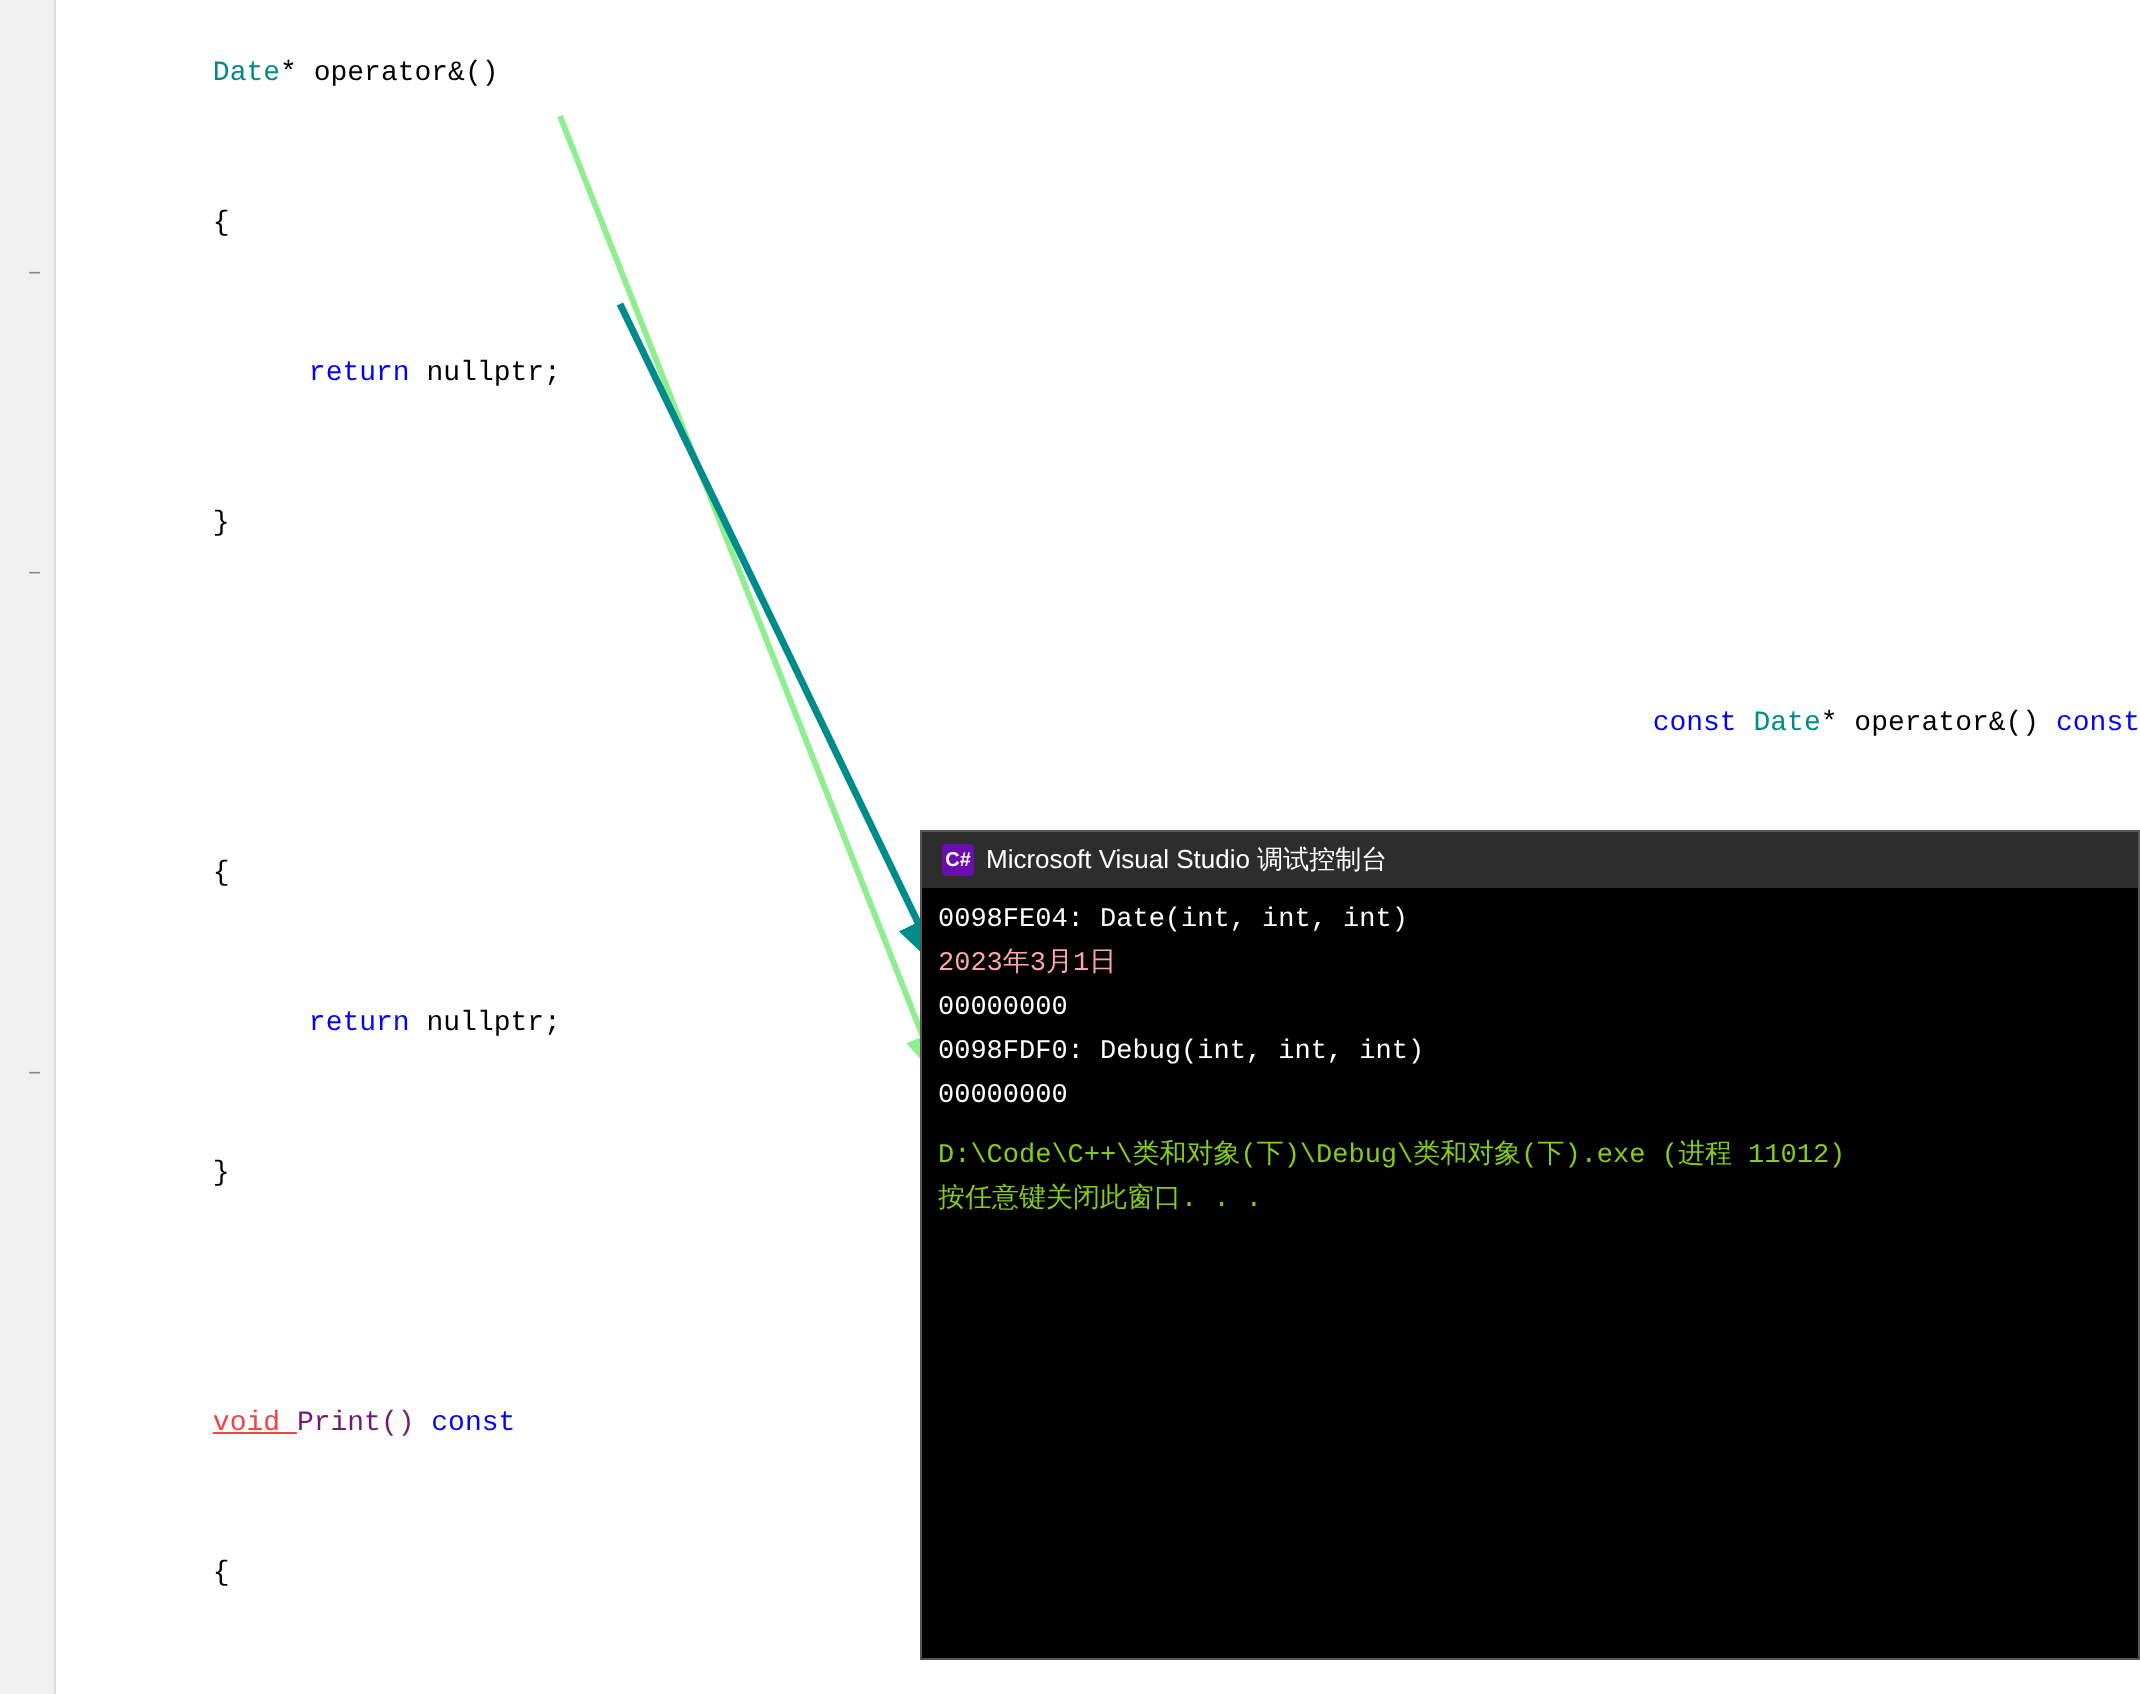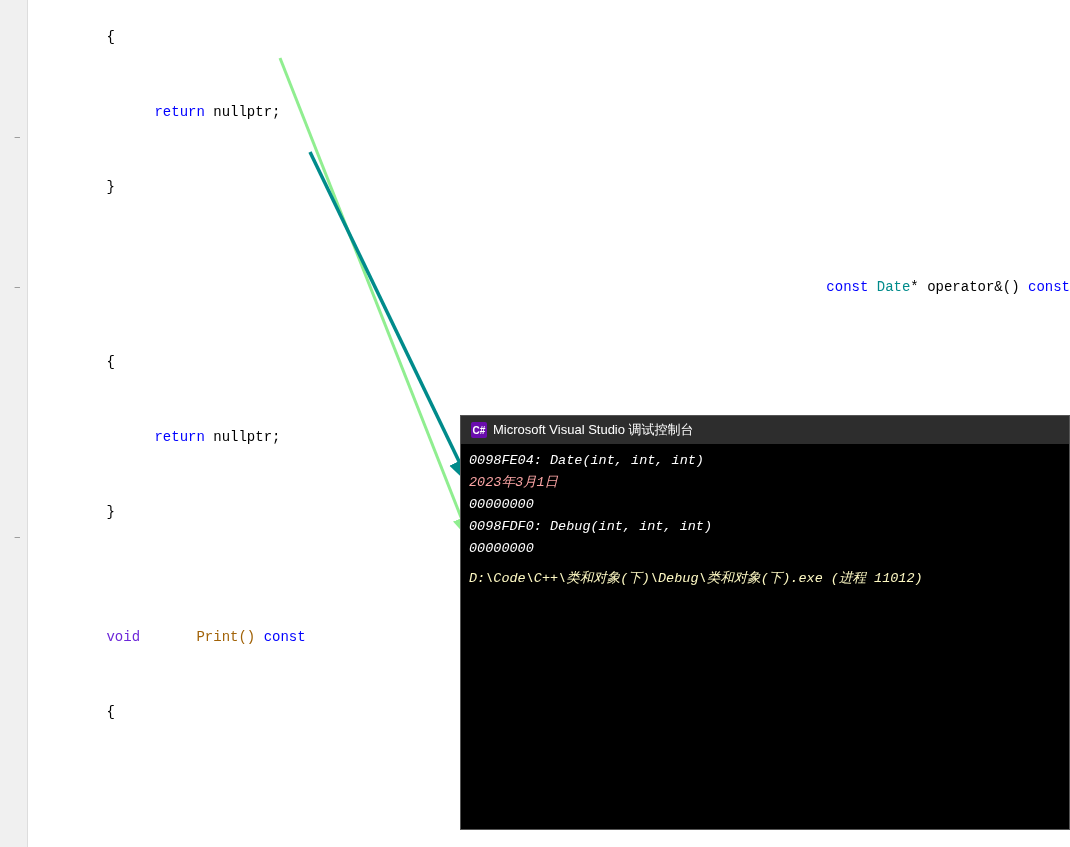--- a/index.html
+++ b/index.html
@@ -69,26 +69,25 @@
       font-size: 10px;
       font-weight: bold;
     }
 
     .console-content {
       padding: 6px 8px;
       color: #ffffff;
       font-family: 'Consolas', 'Courier New', monospace;
       font-size: 13.5px;
       line-height: 22px;
-      font-style: italic;
     }
 
     .console-line-cyan { color: #fca5a5; }
     .console-line-white { color: #ffffff; }
-    .console-line-gray { color: #fef9c3; }
+    .console-line-gray { color: #84cc16; }
 
     
     .gutter {
       position: absolute;
       left: 0;
       top: 0;
       width: 28px;
       height: 100%;
       background: #f0f0f0;
       border-right: 1px solid #ddd;
@@ -121,20 +120,23 @@
 <div class="code-editor">
 
   <div class="gutter">
     <span class="collapse-indicator" style="top: 132px;">−</span>
     <span class="collapse-indicator" style="top: 282px;">−</span>
     <span class="collapse-indicator" style="top: 532px;">−</span>
   </div>
 
   <div class="code-body">
 
+    <div class="code-line" style="padding-left:28px; margin-top:0px;">
+      <span style="color:#008b8b;">Date</span><span style="color:#000000;">* operator&amp;()</span>
+    </div>
 
     <div class="code-line" style="padding-left:28px;">
       <span style="color:#000000;">{</span>
     </div>
 
     <div class="code-line" style="padding-left:76px;">
       <span style="color:#0000ff;">return</span><span style="color:#000000;"> nullptr;</span>
     </div>
 
     <div class="code-line" style="padding-left:28px;">
@@ -156,21 +158,21 @@
     </div>
 
     <div class="code-line" style="padding-left:28px;">
       <span style="color:#000000;">}</span>
     </div>
 
     <div class="code-line" style="padding-left:28px;">&nbsp;</div>
     <div class="code-line" style="padding-left:28px;">&nbsp;</div>
 
     <div class="code-line" style="padding-left:28px;">
-      <span style="color:#6d28d9;">void </span><span style="color:#a16207;margin-left:48px;">Print() </span><span style="color:#0000ff;">const</span>
+      <span style="color:#ef4444;text-decoration:underline;">void </span><span style="color:#701a75;">Print() </span><span style="color:#0000ff;">const</span>
     </div>
 
     <div class="code-line" style="padding-left:28px;">
       <span style="color:#000000;">{</span>
     </div>
 
     <div class="code-line" style="padding-left:76px;">
       
     </div>
 
@@ -202,16 +204,17 @@
     </div>
 
     <div class="console-content">
       <div class="console-line-white">0098FE04: Date(int, int, int)</div>
       <div class="console-line-cyan">2023年3月1日</div>
       <div class="console-line-white">00000000</div>
       <div class="console-line-white">0098FDF0: Debug(int, int, int)</div>
       <div class="console-line-white">00000000</div>
       <div style="height:8px;"></div>
       <div class="console-line-gray">D:\Code\C++\类和对象(下)\Debug\类和对象(下).exe (进程 11012)</div>
+      <div class="console-line-gray">按任意键关闭此窗口. . .</div>
     </div>
   </div>
 
 </div>
 
 </body></html>

